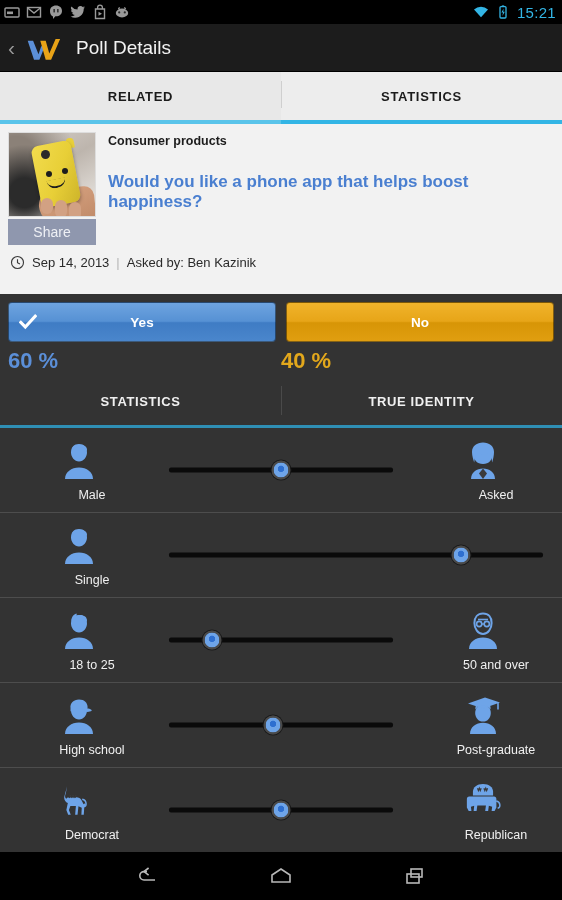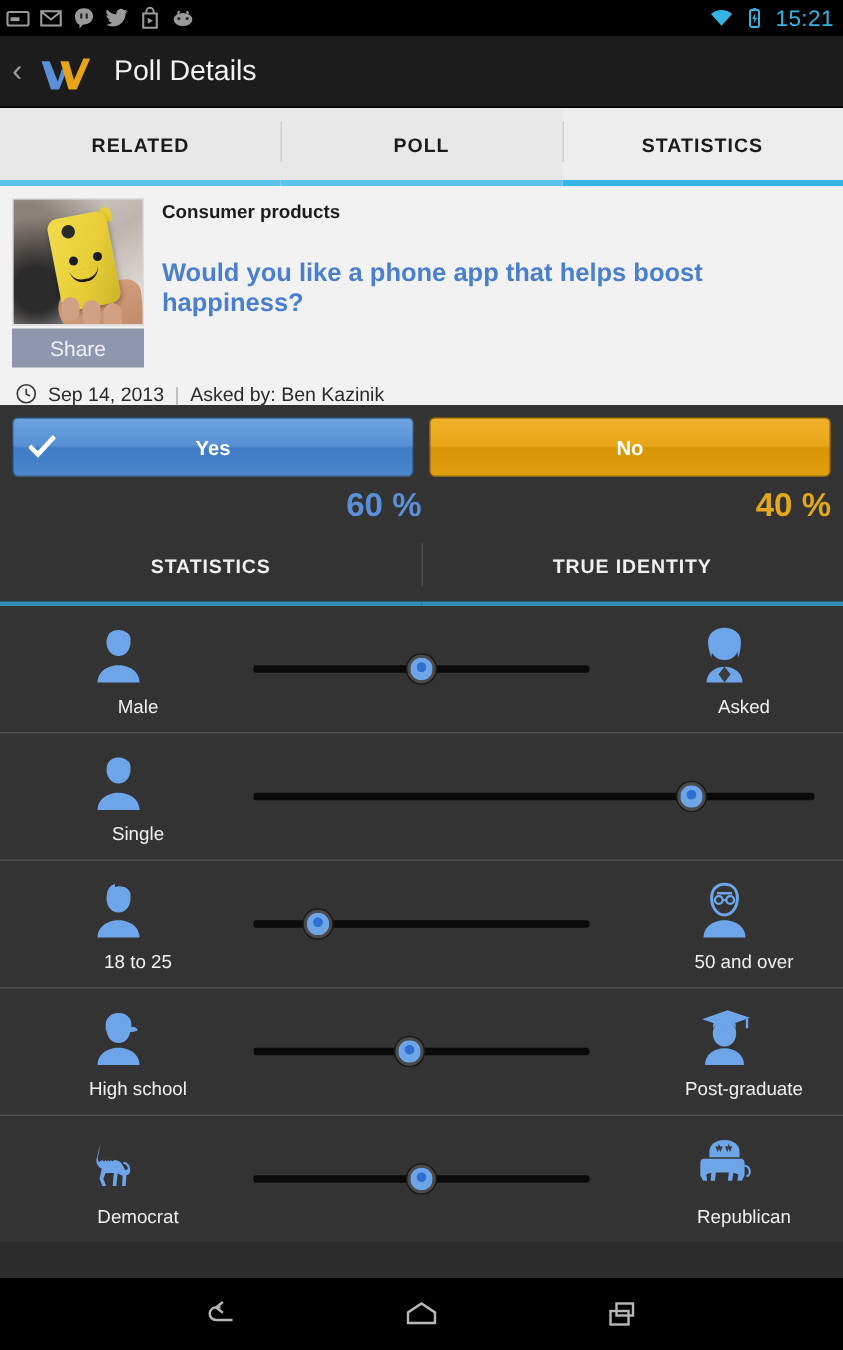--- a/index.html
+++ b/index.html
@@ -94,21 +94,21 @@
     display: flex; align-items: center; justify-content: center;
     font-size: 14px; margin-top: 2px;
   }
   .polltext { flex: 1; padding-top: 2px; }
   .category { color: #1c1c1c; font-size: 12.5px; font-weight: bold; }
   .question {
     color: #4a7fd0; font-size: 17px; font-weight: bold; margin-top: 24px; line-height: 1.2;
   }
   .meta {
     display: flex; align-items: center; gap: 7px;
-    padding: 10px 0 0 2px; color: #2a2a2a; font-size: 13px;
+    padding: 10px 0 24px 2px; color: #2a2a2a; font-size: 13px;
   }
   .meta .sep { color: #b5b5b5; }
 
   
   .votearea { background: #333333; padding: 8px 8px 4px 8px; }
   .votebtns { display: flex; gap: 10px; }
   .vbtn {
     flex: 1; height: 40px; border-radius: 4px; display: flex; align-items: center;
     justify-content: center; position: relative;
     color: #fff; font-size: 13.5px; font-weight: bold;
@@ -118,21 +118,21 @@
     background: linear-gradient(180deg, #6ea4e0 0%, #5691d4 48%, #3f7cc4 52%, #4a86cc 100%);
   }
   .vbtn.no {
     background: linear-gradient(180deg, #f0b32b 0%, #e7a518 48%, #d79506 52%, #e09e10 100%);
   }
   .vbtn .check {
     position: absolute; left: 10px; top: 50%; transform: translateY(-50%);
     width: 18px; height: 18px;
   }
   .pcts { display: flex; margin-top: 6px; }
-  .pct { flex: 1; text-align: right; font-size: 22px; font-weight: bold; }
+  .pct { flex: 1; text-align: left; font-size: 22px; font-weight: bold; }
   .pct.yes { color: #5b8fd8; }
   .pct.no { color: #e3a81c; }
 
   
   .subtabs { display: flex; height: 50px; background: #333333; }
   .stab {
     flex: 1; display: flex; align-items: center; justify-content: center;
     color: #f0f0f0; font-size: 13px; font-weight: bold; letter-spacing: .6px;
     border-bottom: 3px solid #2f8fb5; position: relative;
   }
@@ -227,21 +227,20 @@
     <span class="ab-back">‹</span>
     <svg class="ab-logo" viewBox="0 0 40 32">
       <path d="M3 8 L9 8 L15 23 L18 14 L22 14 L16 29 L10 29 z" fill="#5b8fd8"></path>
       <path d="M17 8 L23 8 L27 22 L34 6 L39 6 L29 29 L23 29 z" fill="#e8a317"></path>
     </svg>
     <span class="ab-title">Poll Details</span>
   </div>
 
   <div class="toptabs">
     <div class="ttab">RELATED</div>
-    <div class="ttab">POLL</div>
     <div class="ttab active">STATISTICS</div>
   </div>
 
   <div class="pollcard">
     <div class="pollrow">
       <div class="thumbwrap">
         <div class="thumb">
           <div class="bg-blur"></div>
           <div class="hand"></div>
           <div class="nub"></div>

